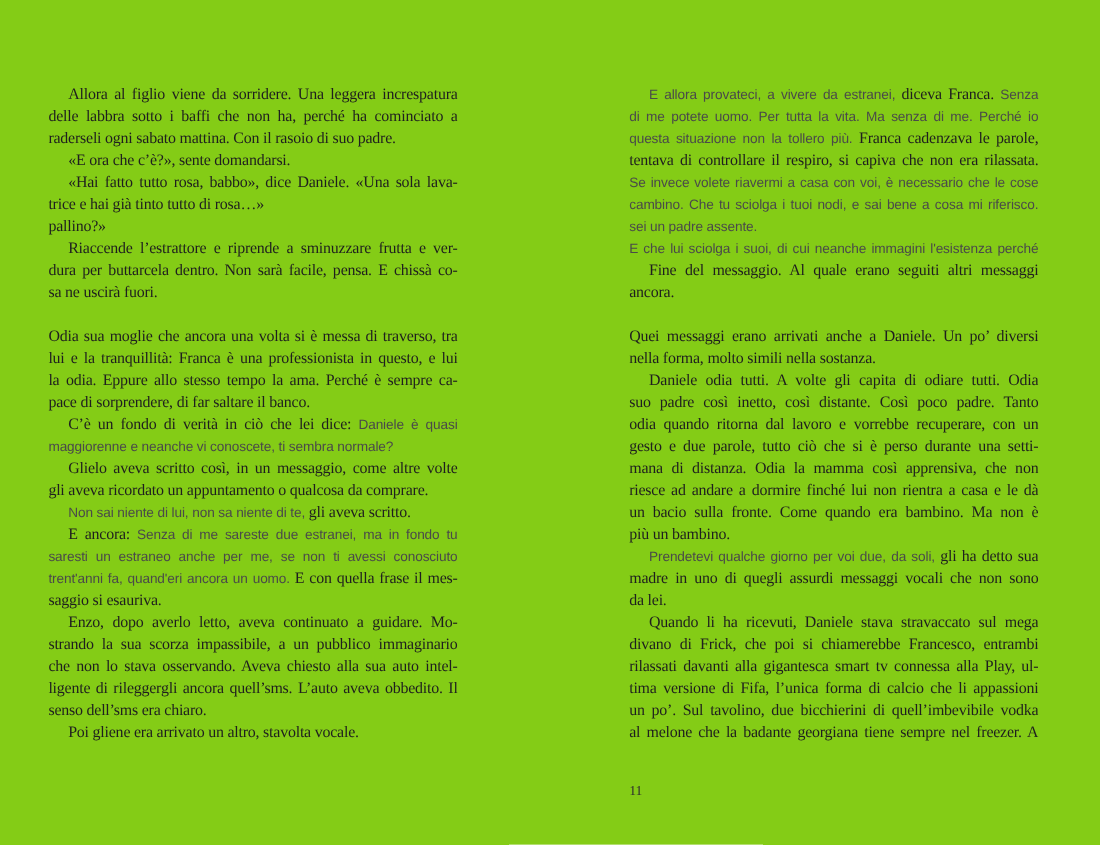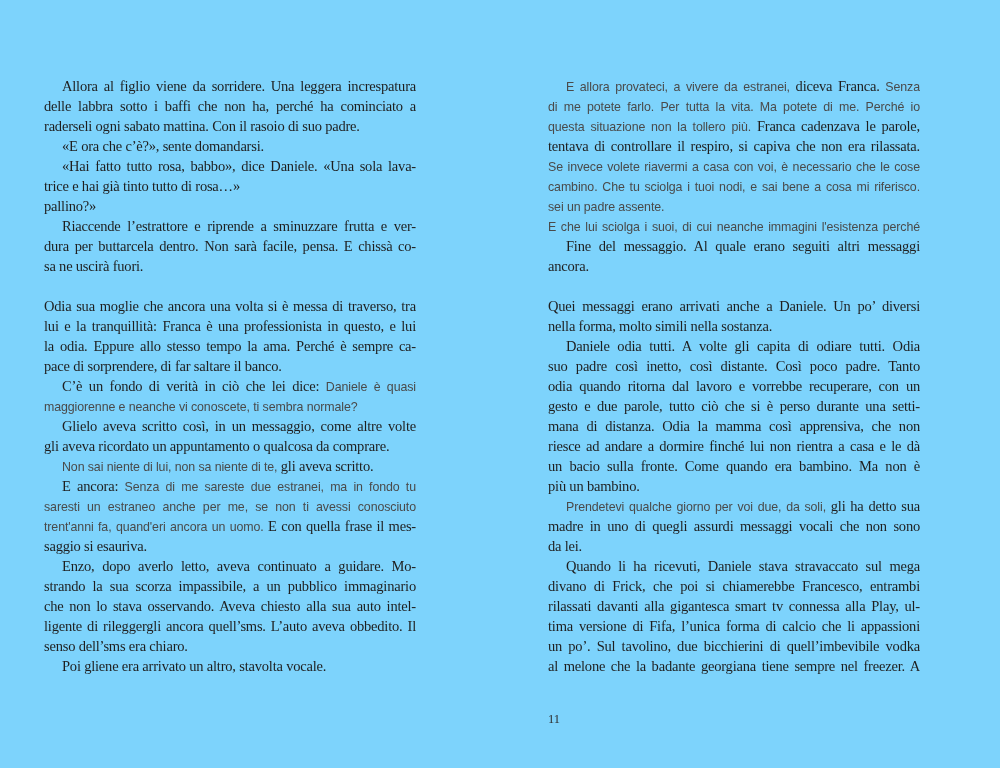--- a/index.html
+++ b/index.html
@@ -1,26 +1,26 @@
 <!DOCTYPE html>
 <html><head>
 <meta charset="utf-8">
 <style>
   html, body { margin: 0; padding: 0; background: #ffffff; }
   .screen {
     position: relative;
     width: 1000px;
     height: 768px;
-    background: #7dd3fc;
+    background: #84cc16;
     overflow: hidden;
     font-family: "Liberation Serif", "DejaVu Serif", serif;
   }
   .page { position: absolute; top: 0; height: 768px; width: 372px; }
   .page-left  { left: 44px; }
-  .page-right { left: 548px; }
+  .page-right { left: 572px; }
   .text-block { position: absolute; top: 76px; left: 0; width: 372px; }
   .line {
     height: 20px;
     line-height: 20px;
     overflow: hidden;
     text-align: justify;
     text-align-last: justify;
   }
   .line.last  { text-align-last: left; }
   .line.indent { padding-left: 18px; }
@@ -87,21 +87,21 @@
         <div class="line"><span class="seg-serif">che non lo stava osservando. Aveva chiesto alla sua auto intel-</span></div>
         <div class="line"><span class="seg-serif">ligente di rileggergli ancora quell’sms. L’auto aveva obbedito. Il</span></div>
         <div class="line last"><span class="seg-serif">senso dell’sms era chiaro.</span></div>
         <div class="line indent last"><span class="seg-serif">Poi gliene era arrivato un altro, stavolta vocale.</span></div>
       </div>
   </div>
 
   <div class="page page-right">
     <div class="text-block">
         <div class="line indent"><span class="seg-sans">E allora provateci, a vivere da estranei, </span><span class="seg-serif">diceva Franca. </span><span class="seg-sans">Senza</span></div>
-        <div class="line"><span class="seg-sans">di me potete farlo. Per tutta la vita. Ma potete di me. Perché io</span></div>
+        <div class="line"><span class="seg-sans">di me potete uomo. Per tutta la vita. Ma senza di me. Perché io</span></div>
         <div class="line"><span class="seg-sans">questa situazione non la tollero più. </span><span class="seg-serif">Franca cadenzava le parole,</span></div>
         <div class="line"><span class="seg-serif">tentava di controllare il respiro, si capiva che non era rilassata.</span></div>
         <div class="line"><span class="seg-sans">Se invece volete riavermi a casa con voi, è necessario che le cose</span></div>
         <div class="line"><span class="seg-sans">cambino. Che tu sciolga i tuoi nodi, e sai bene a cosa mi riferisco.</span></div>
         <div class="line last"><span class="seg-sans">sei un padre assente.</span></div>
         <div class="line"><span class="seg-sans">E che lui sciolga i suoi, di cui neanche immagini l'esistenza perché</span></div>
         <div class="line indent"><span class="seg-serif">Fine del messaggio. Al quale erano seguiti altri messaggi</span></div>
         <div class="line last"><span class="seg-serif">ancora.</span></div>
         <div class="line blank"></div>
         <div class="line"><span class="seg-serif">Quei messaggi erano arrivati anche a Daniele. Un po’ diversi</span></div>

